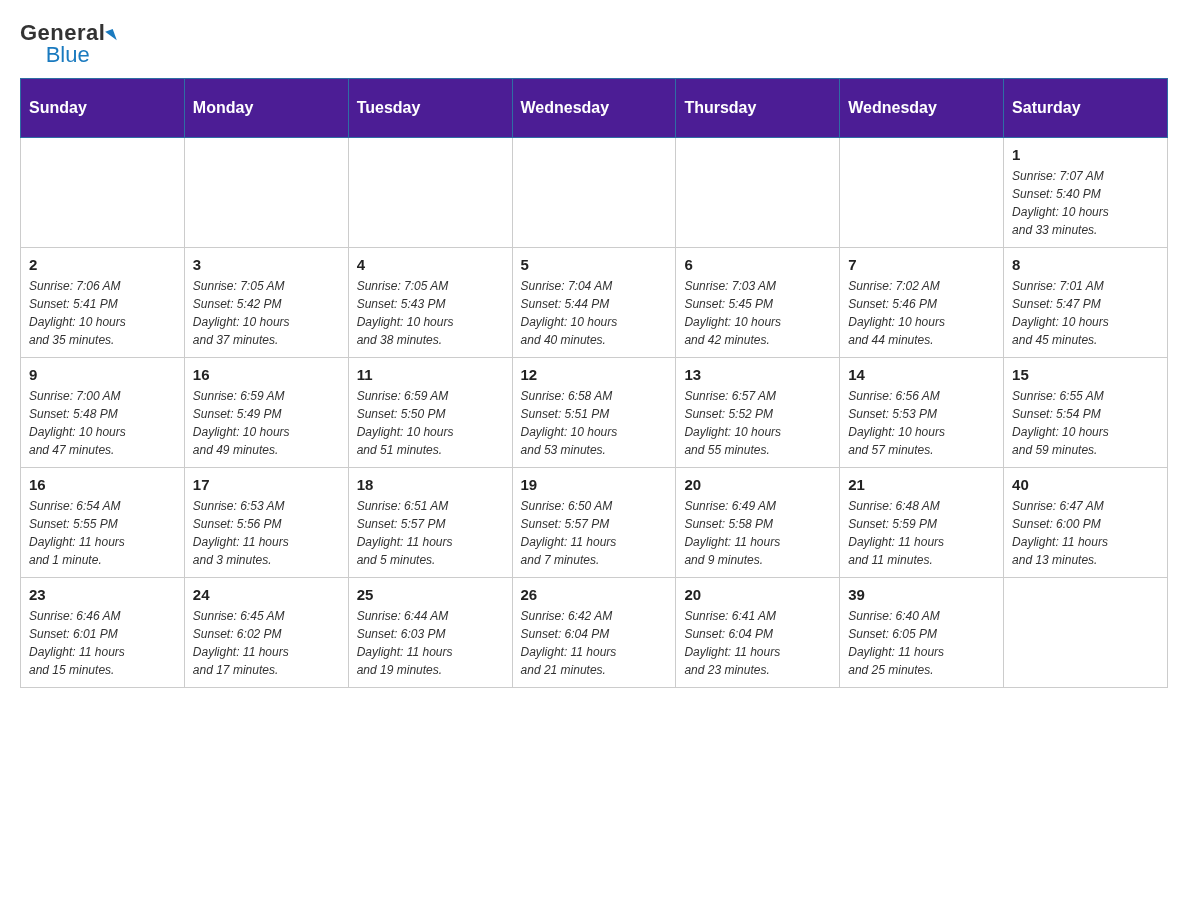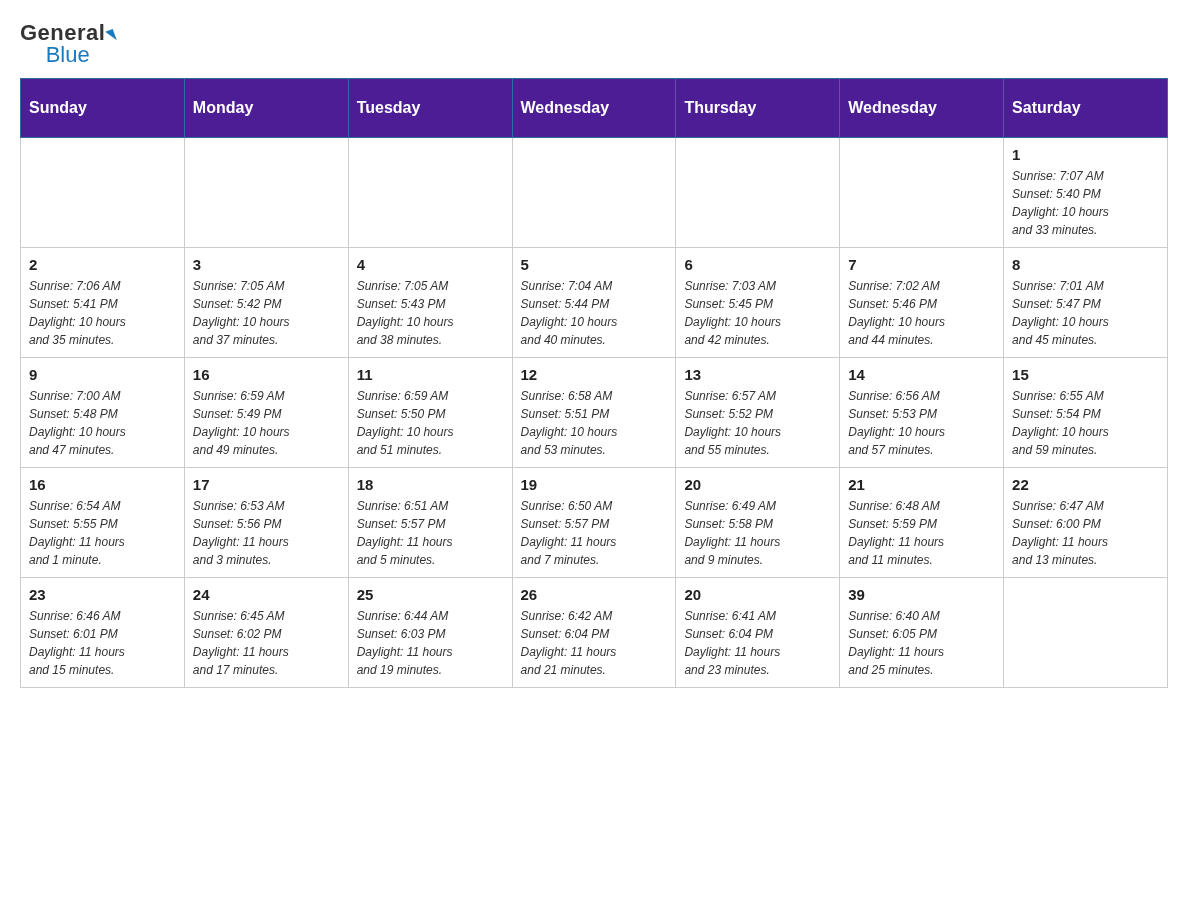--- a/index.html
+++ b/index.html
@@ -215,21 +215,21 @@
         </td>
         <td>
           <div class="day-number">20</div>
           <div class="day-info">Sunrise: 6:49 AM<br>Sunset: 5:58 PM<br>Daylight: 11 hours<br>and 9 minutes.</div>
         </td>
         <td>
           <div class="day-number">21</div>
           <div class="day-info">Sunrise: 6:48 AM<br>Sunset: 5:59 PM<br>Daylight: 11 hours<br>and 11 minutes.</div>
         </td>
         <td>
-          <div class="day-number">22</div>
+          <div class="day-number">40</div>
           <div class="day-info">Sunrise: 6:47 AM<br>Sunset: 6:00 PM<br>Daylight: 11 hours<br>and 13 minutes.</div>
         </td>
       </tr>
       <tr class="row-divider">
         <td>
           <div class="day-number">23</div>
           <div class="day-info">Sunrise: 6:46 AM<br>Sunset: 6:01 PM<br>Daylight: 11 hours<br>and 15 minutes.</div>
         </td>
         <td>
           <div class="day-number">24</div>

